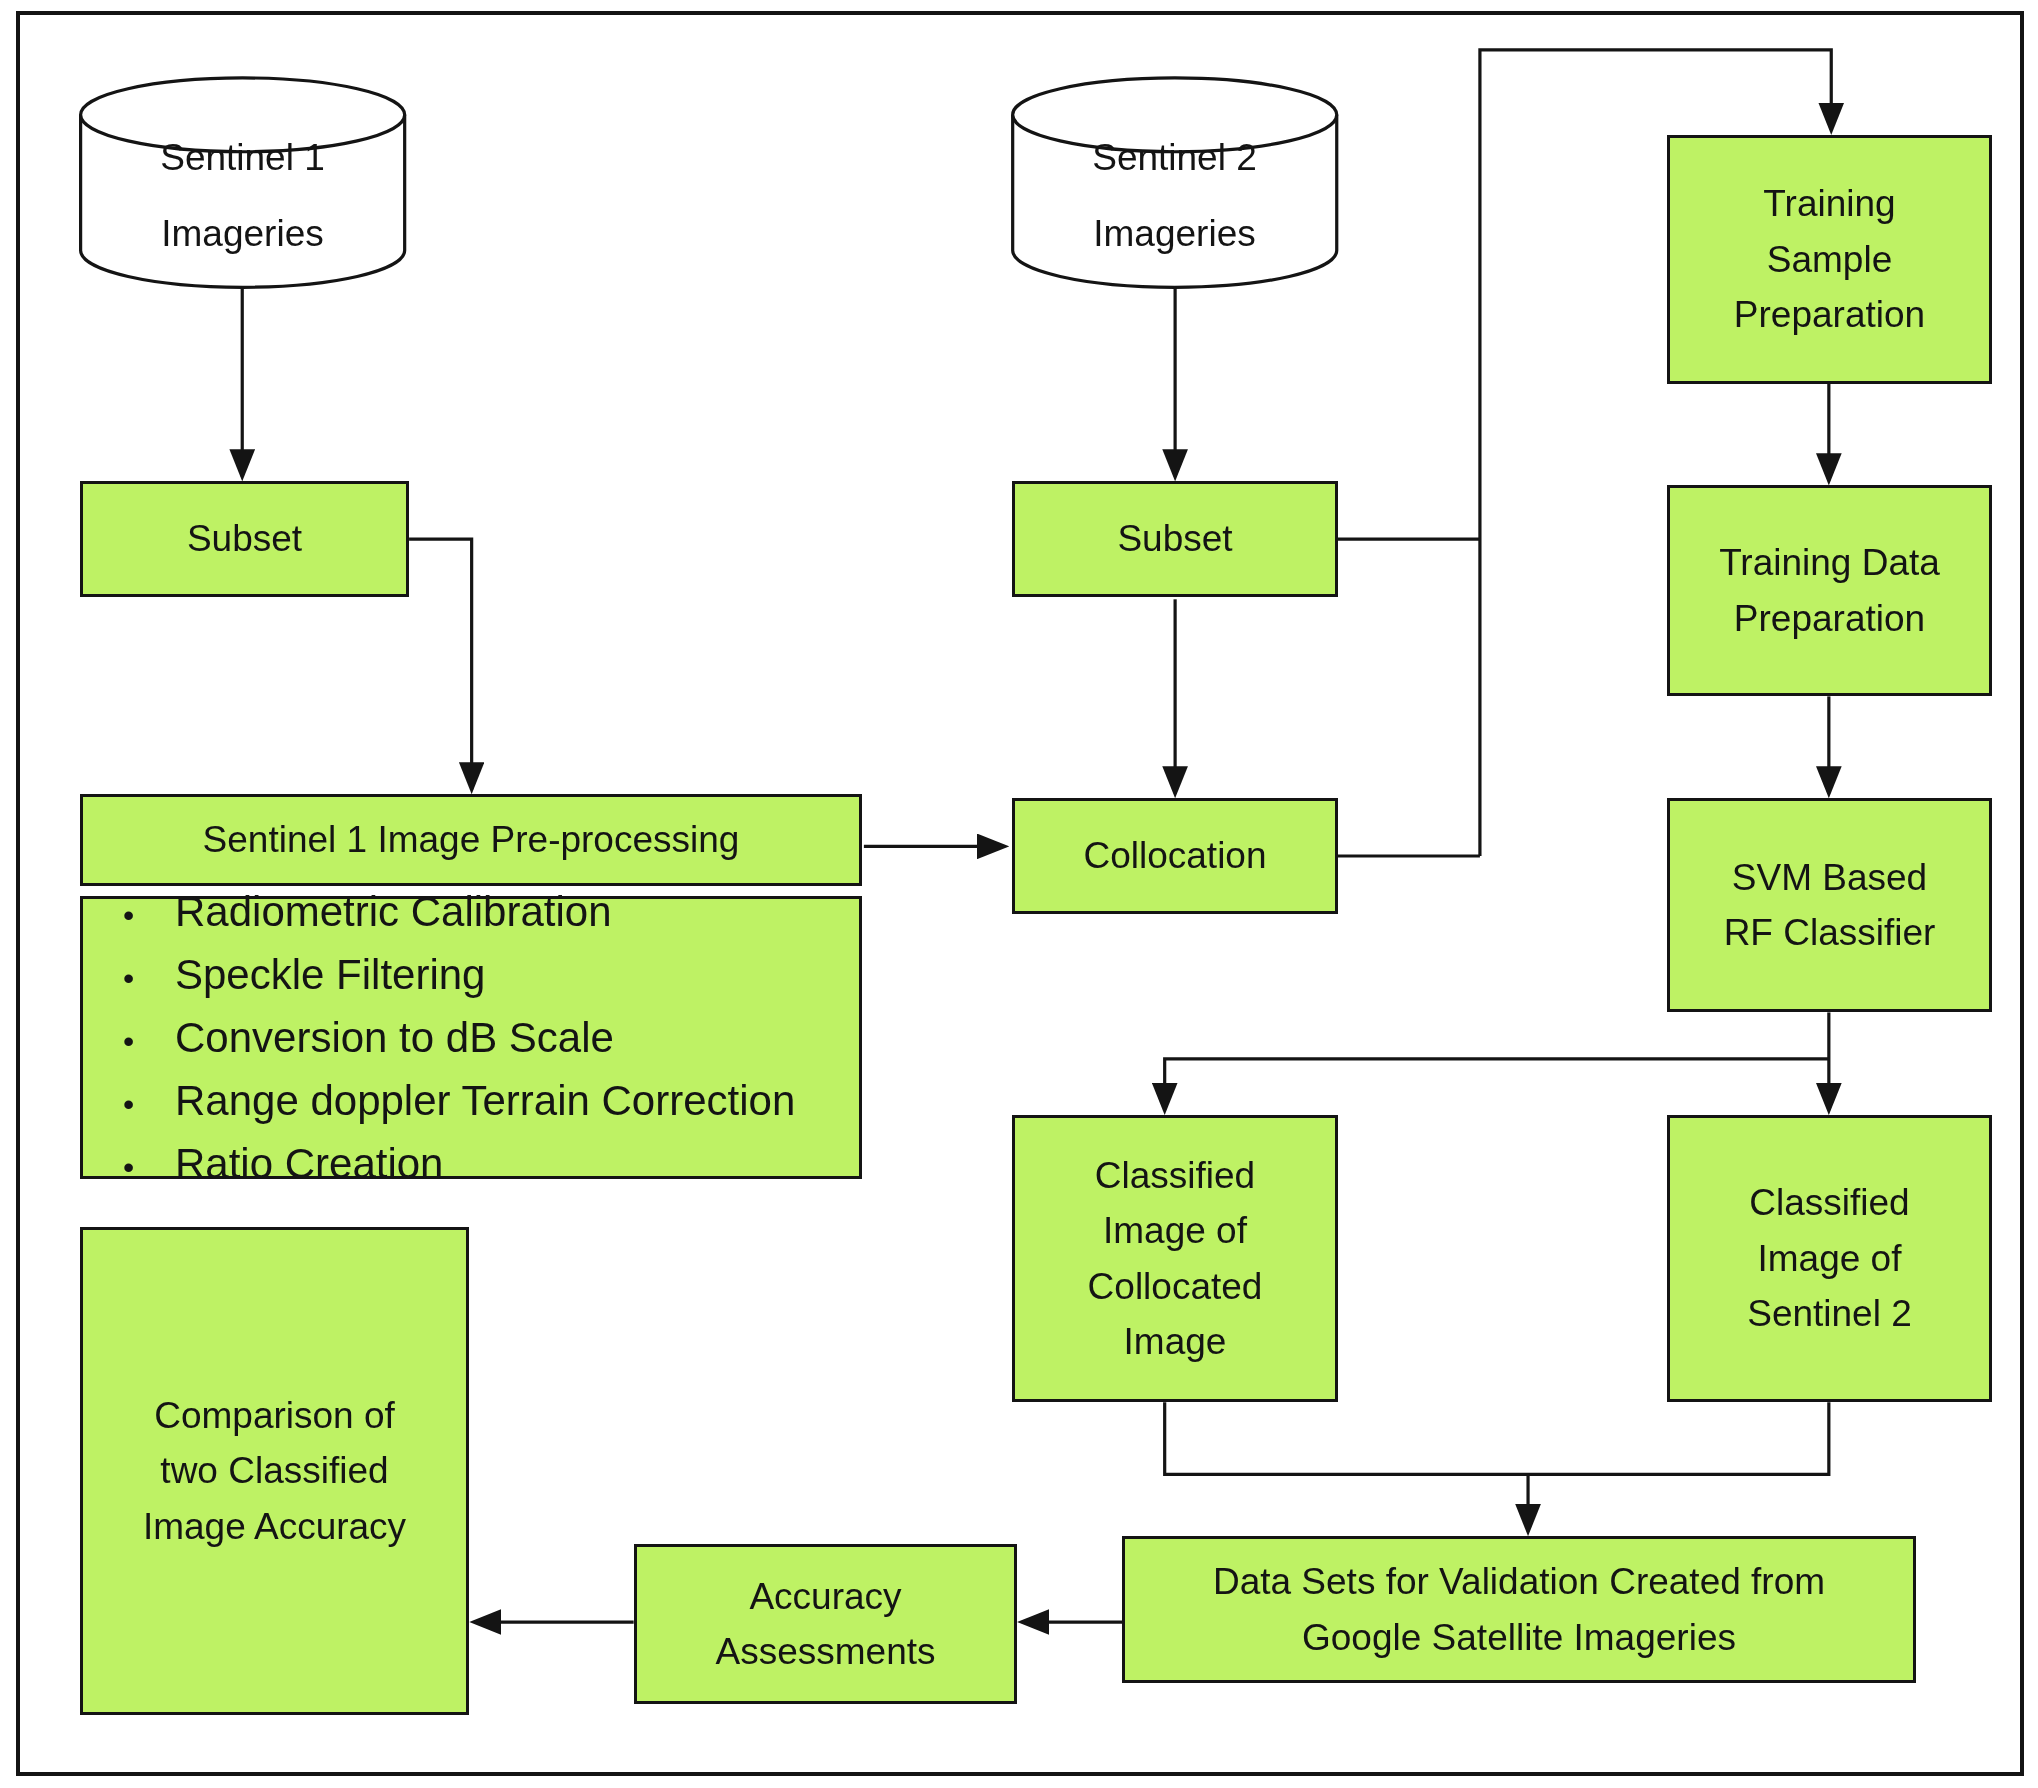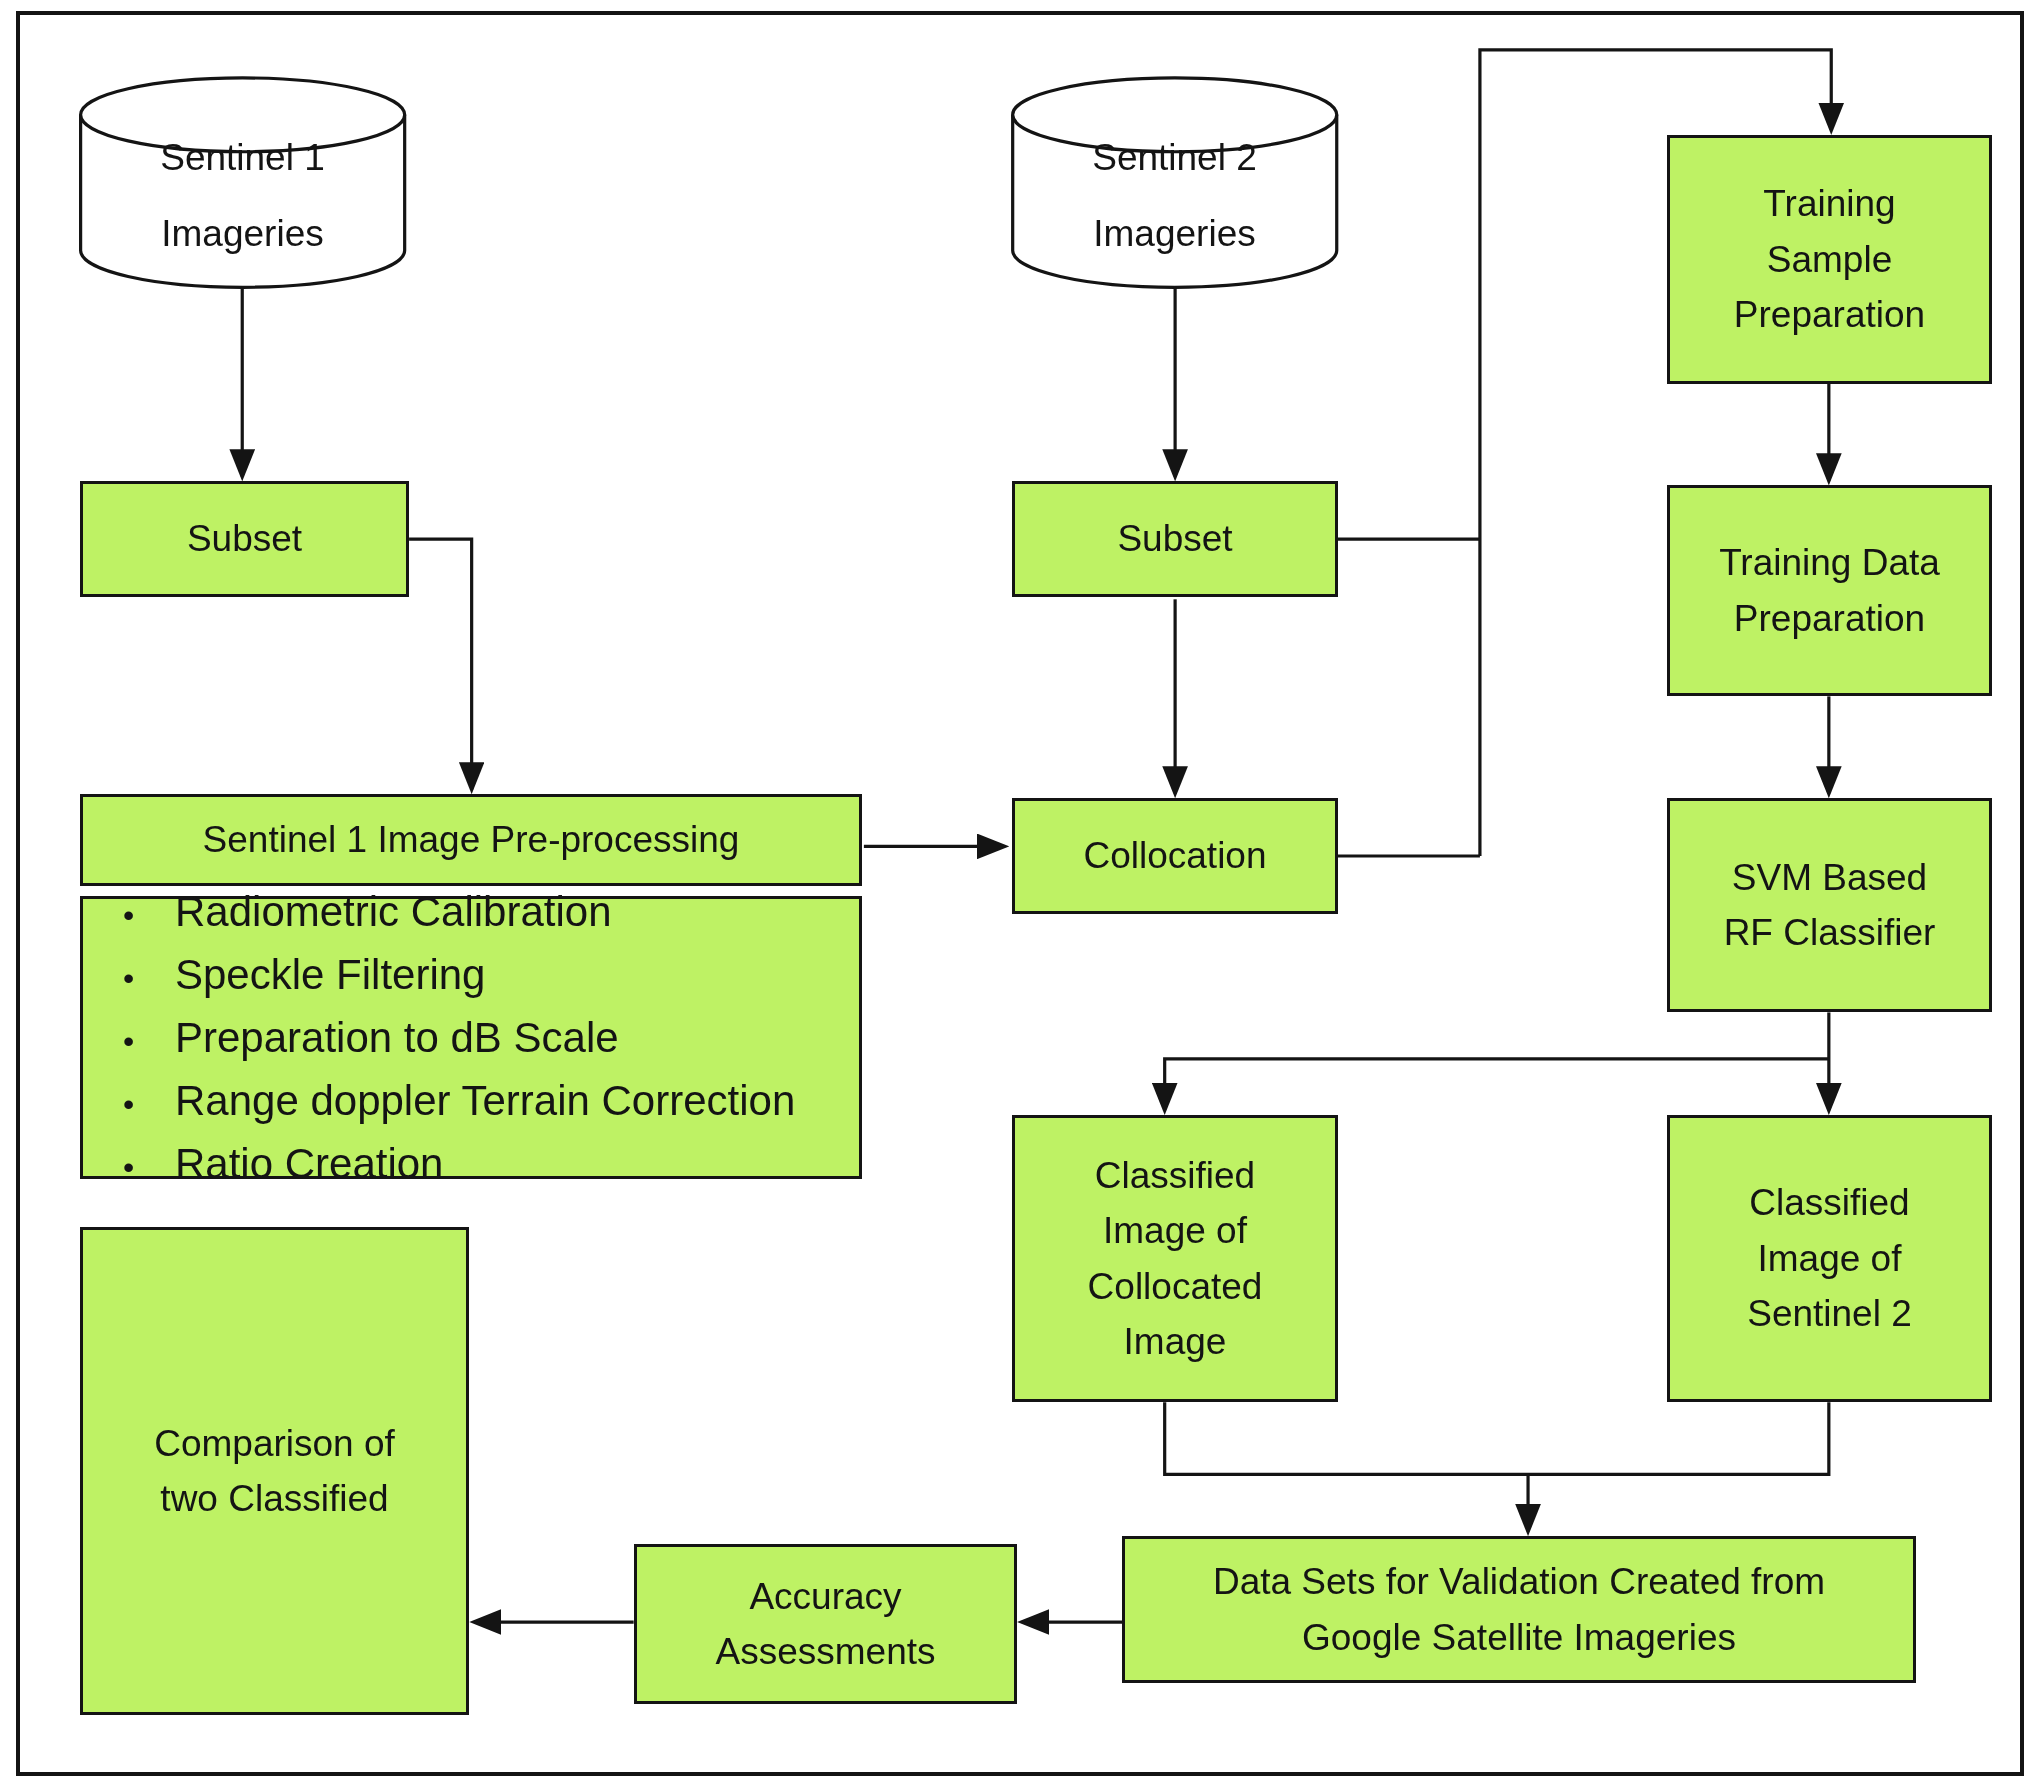--- a/index.html
+++ b/index.html
@@ -90,21 +90,21 @@
       <li>
           <span class="bullet-dot"></span>
           <span>Radiometric Calibration</span>
         </li>
       <li>
           <span class="bullet-dot"></span>
           <span>Speckle Filtering</span>
         </li>
       <li>
           <span class="bullet-dot"></span>
-          <span>Preparation to dB Scale</span>
+          <span>Conversion to dB Scale</span>
         </li>
       <li>
           <span class="bullet-dot"></span>
           <span>Range doppler Terrain Correction</span>
         </li>
       <li>
           <span class="bullet-dot"></span>
           <span>Ratio Creation</span>
         </li>
     </ul>
@@ -153,16 +153,17 @@
   </div>
 
   <div class="node" style="left:634px; top:1544px; width:383px; height:160px;">
     <span>Accuracy</span>
     <span>Assessments</span>
   </div>
 
   <div class="node" style="left:80px; top:1227px; width:389px; height:488px;">
     <span>Comparison of</span>
     <span>two Classified</span>
+    <span>Image Accuracy</span>
   </div>
 
 </div>
 
 
 </body></html>

